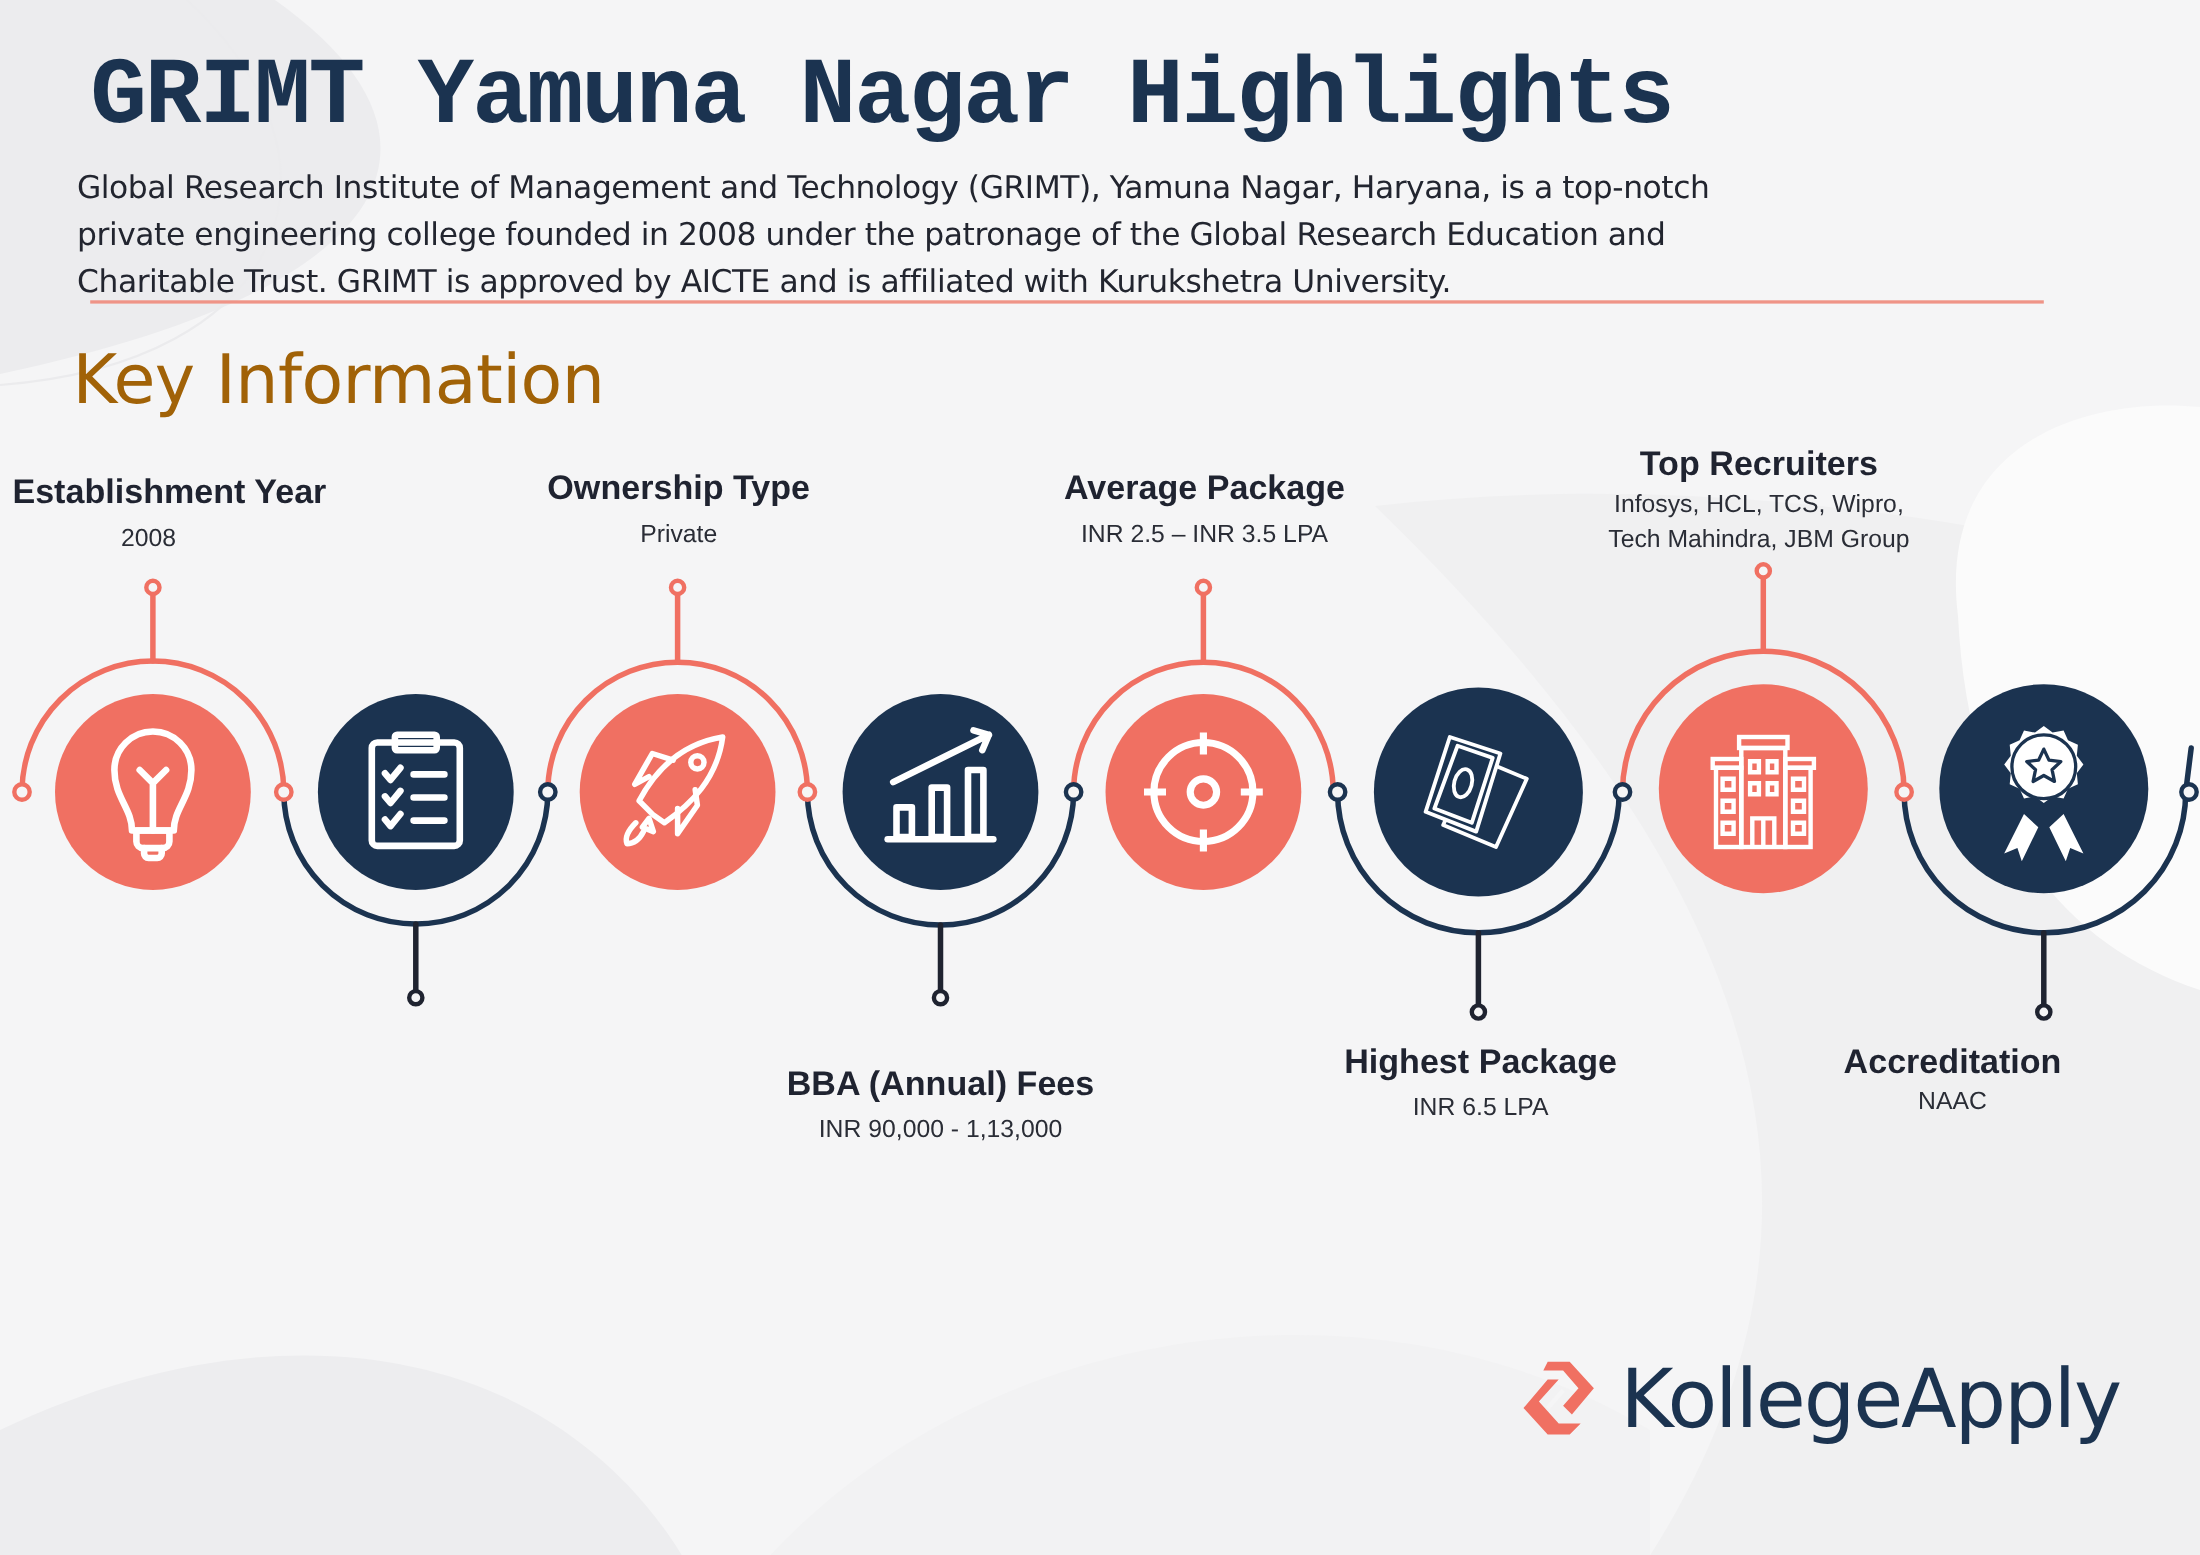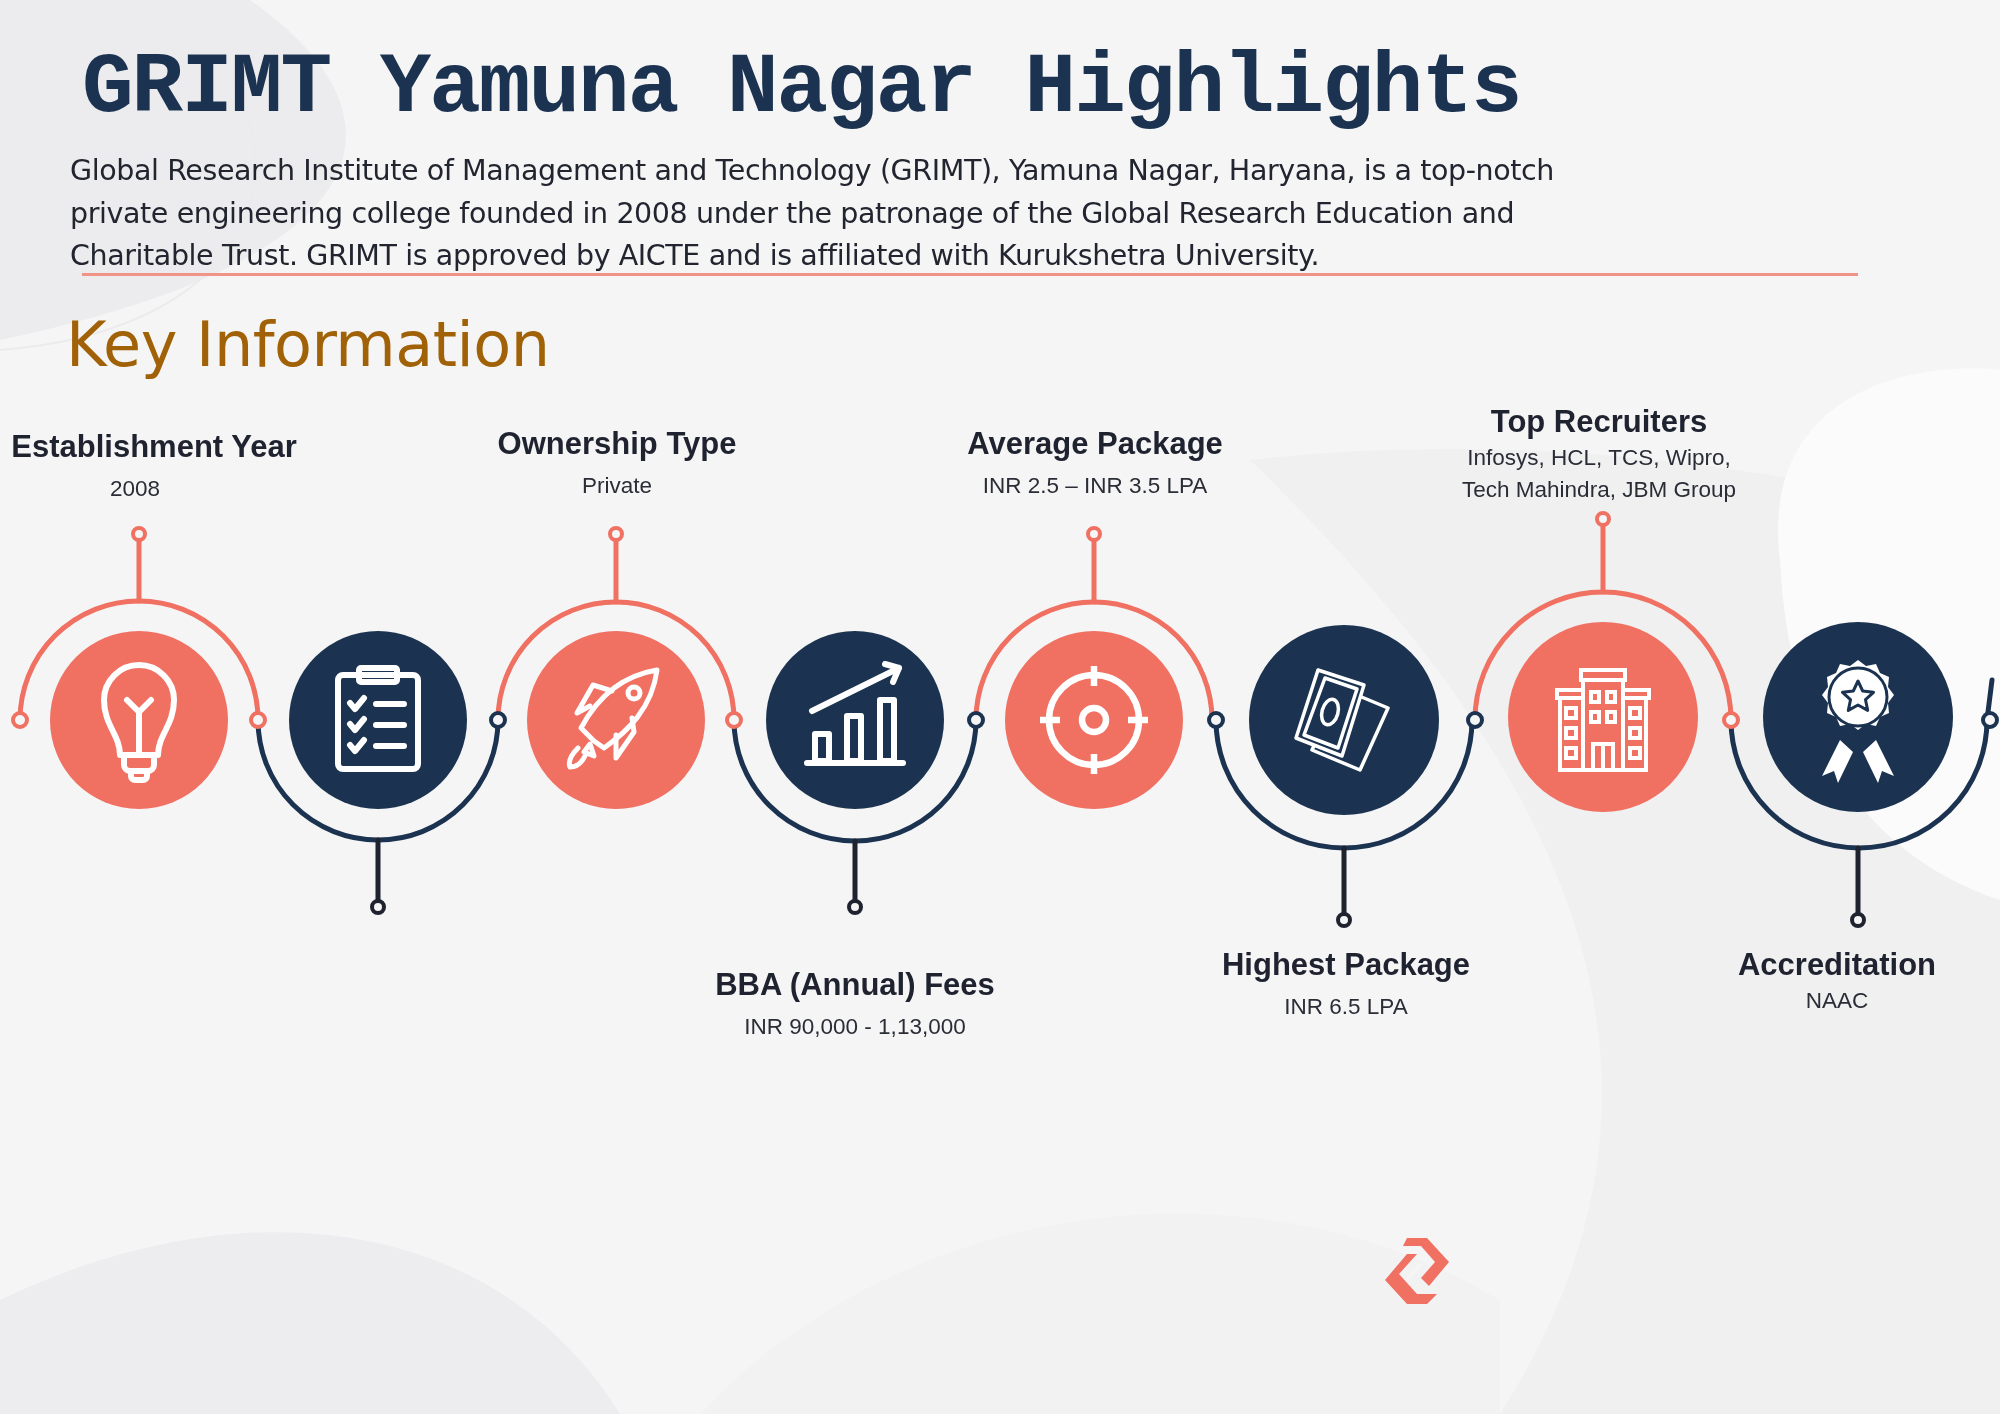--- a/index.html
+++ b/index.html
@@ -235,25 +235,26 @@
   </div>
 
   <div class="label" style="left:855px; top:937px;margin-top:28px;">
     <div class="lt">BBA (Annual) Fees</div>
     <div class="lv">INR 90,000 - 1,13,000</div>
   </div>
   <div class="label" style="left:1346px; top:945px;">
     <div class="lt">Highest Package</div>
     <div class="lv">INR 6.5 LPA</div>
   </div>
-  <div class="label" style="left:1837px; top:945px;">
+  <div class="label" style="left:1775px; top:945px;">
     <div class="lt">Accreditation</div>
     <div class="lv tight">NAAC</div>
   </div>
 </div>
 
 <div class="abs logo" style="z-index:3;">
   <svg width="70" height="72" viewBox="0 0 70 72">
     <path d="M24 2 L44 2 L66 26 L46 50 L38 42 L52 26 L38 10 L20 10 Z" fill="#f07062"></path>
     <path d="M34 18 L16 38 L34 58 L54 58 L44 68 L24 68 L2 44 L24 18 Z" fill="#f07062"></path>
     <path d="M24 44 L38 28" stroke="#f5f5f6" stroke-width="4"></path>
   </svg>
+  <span class="logo-text">KollegeApply</span>
 </div>
 
 </body></html>

